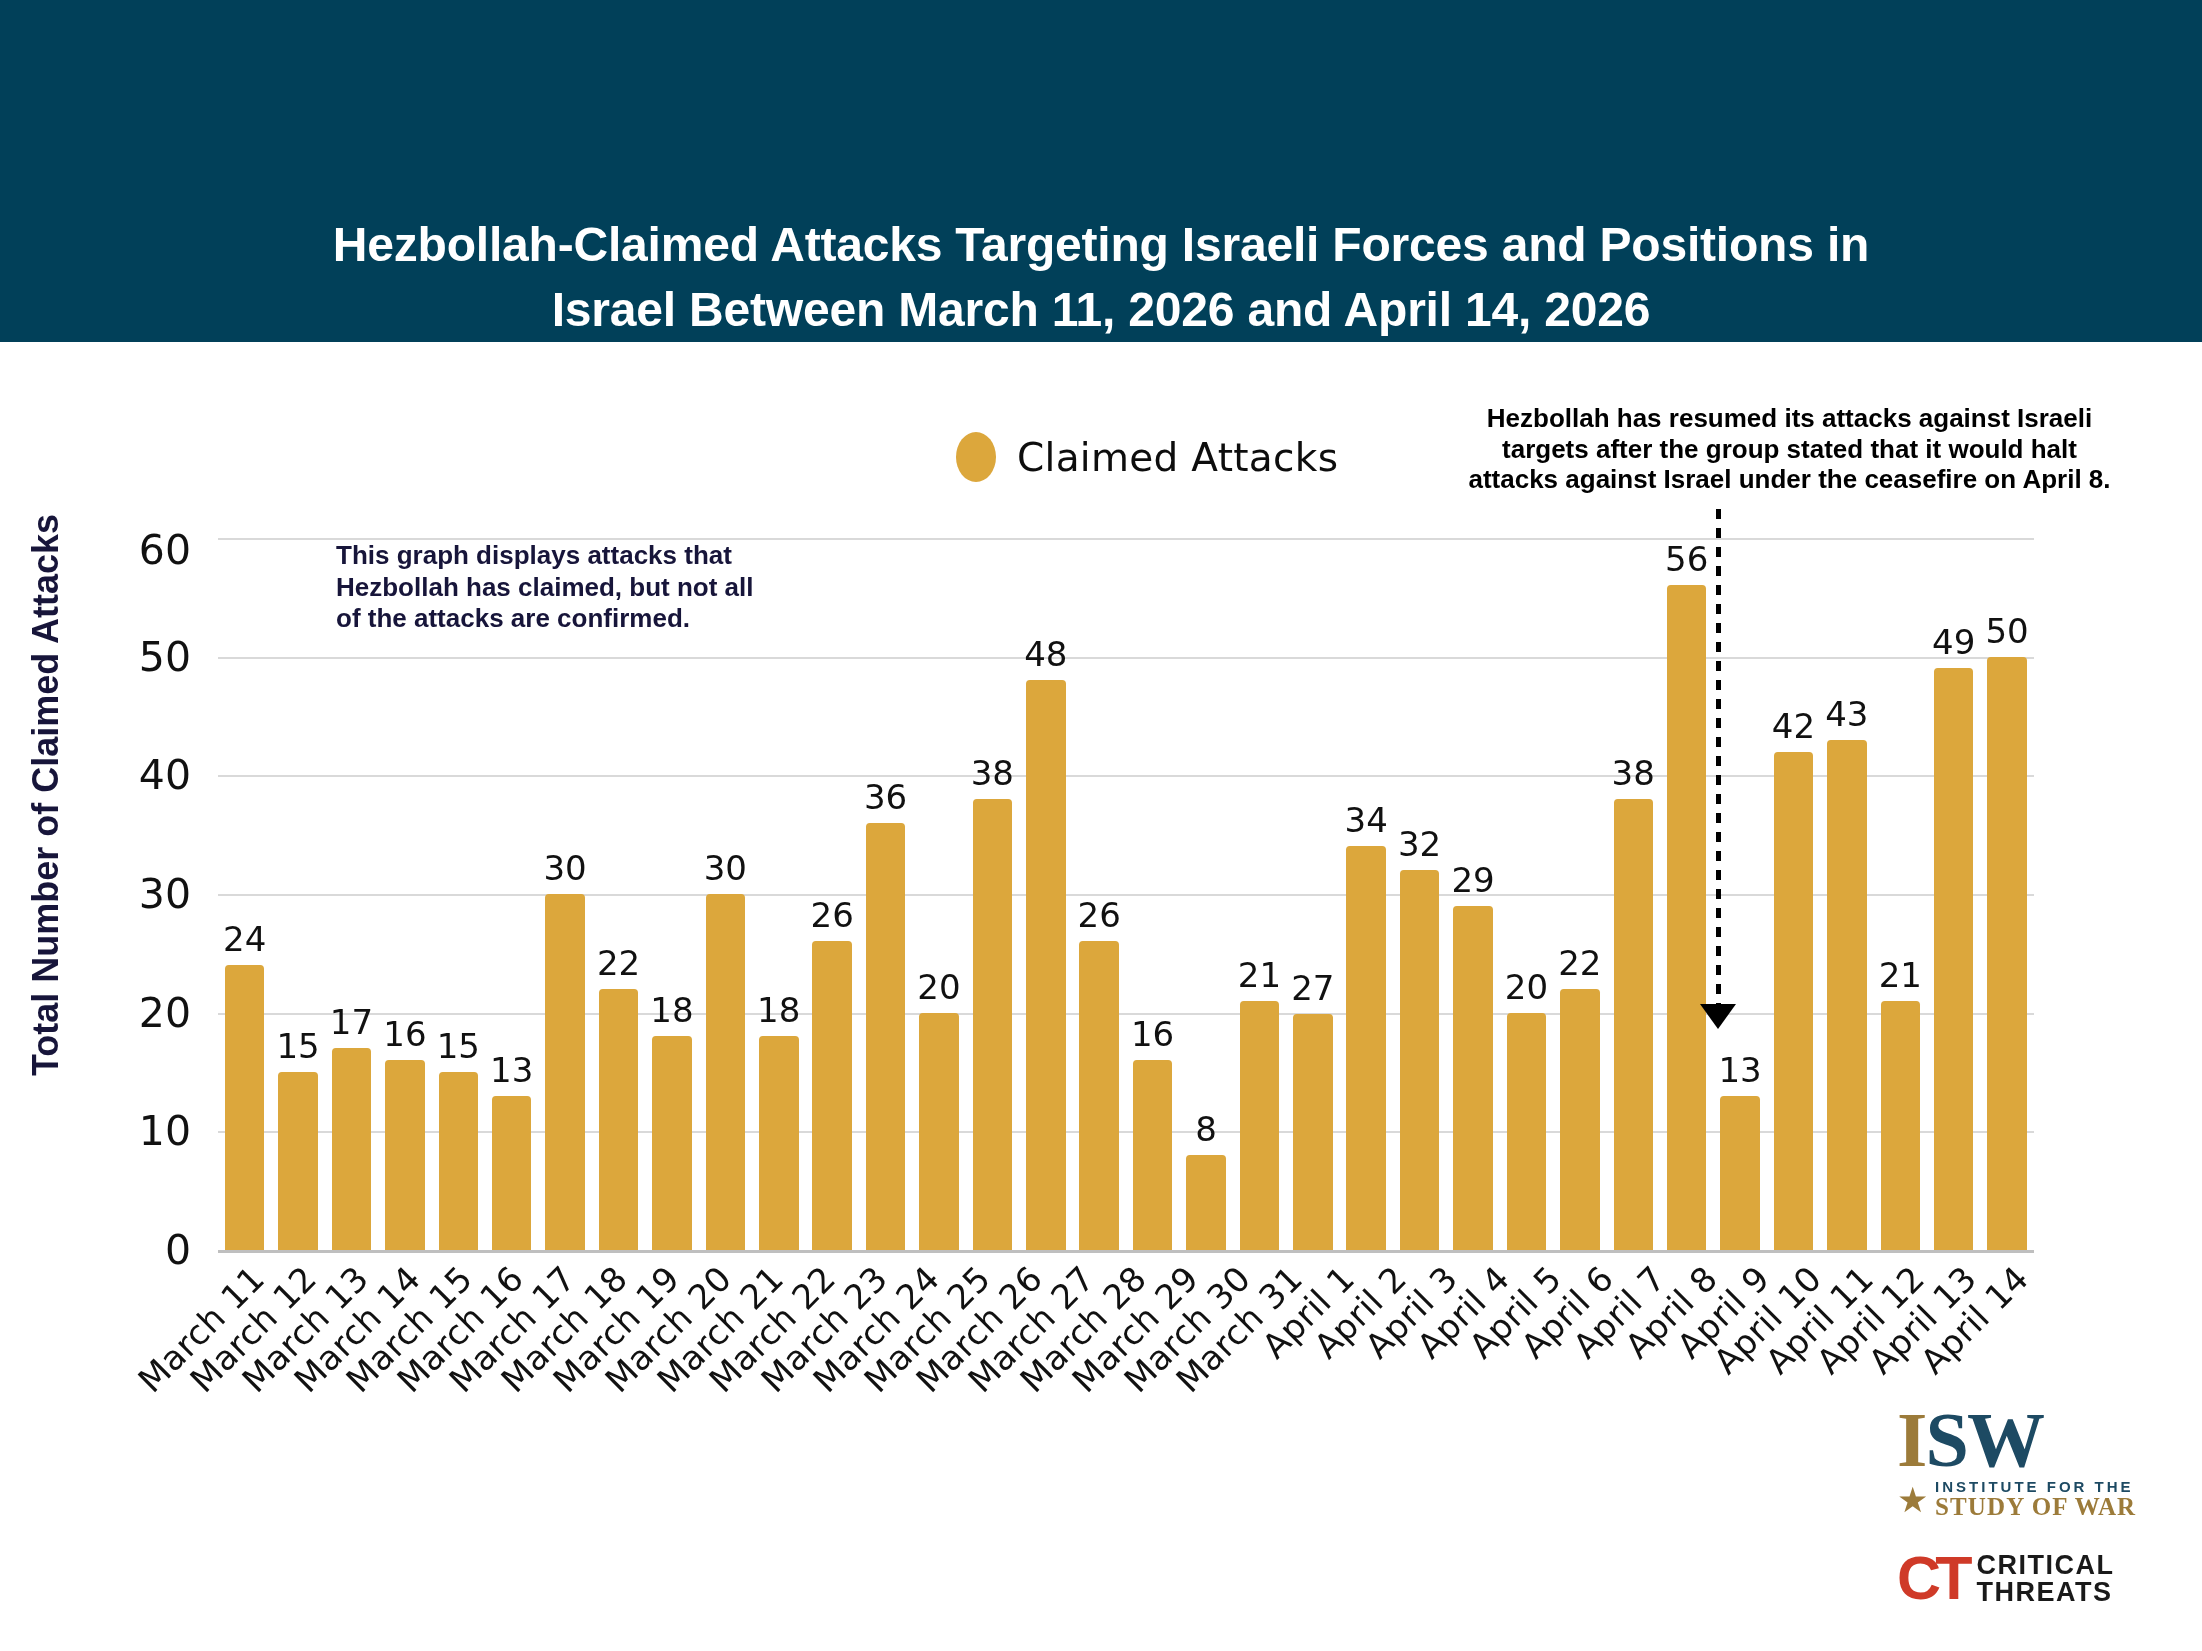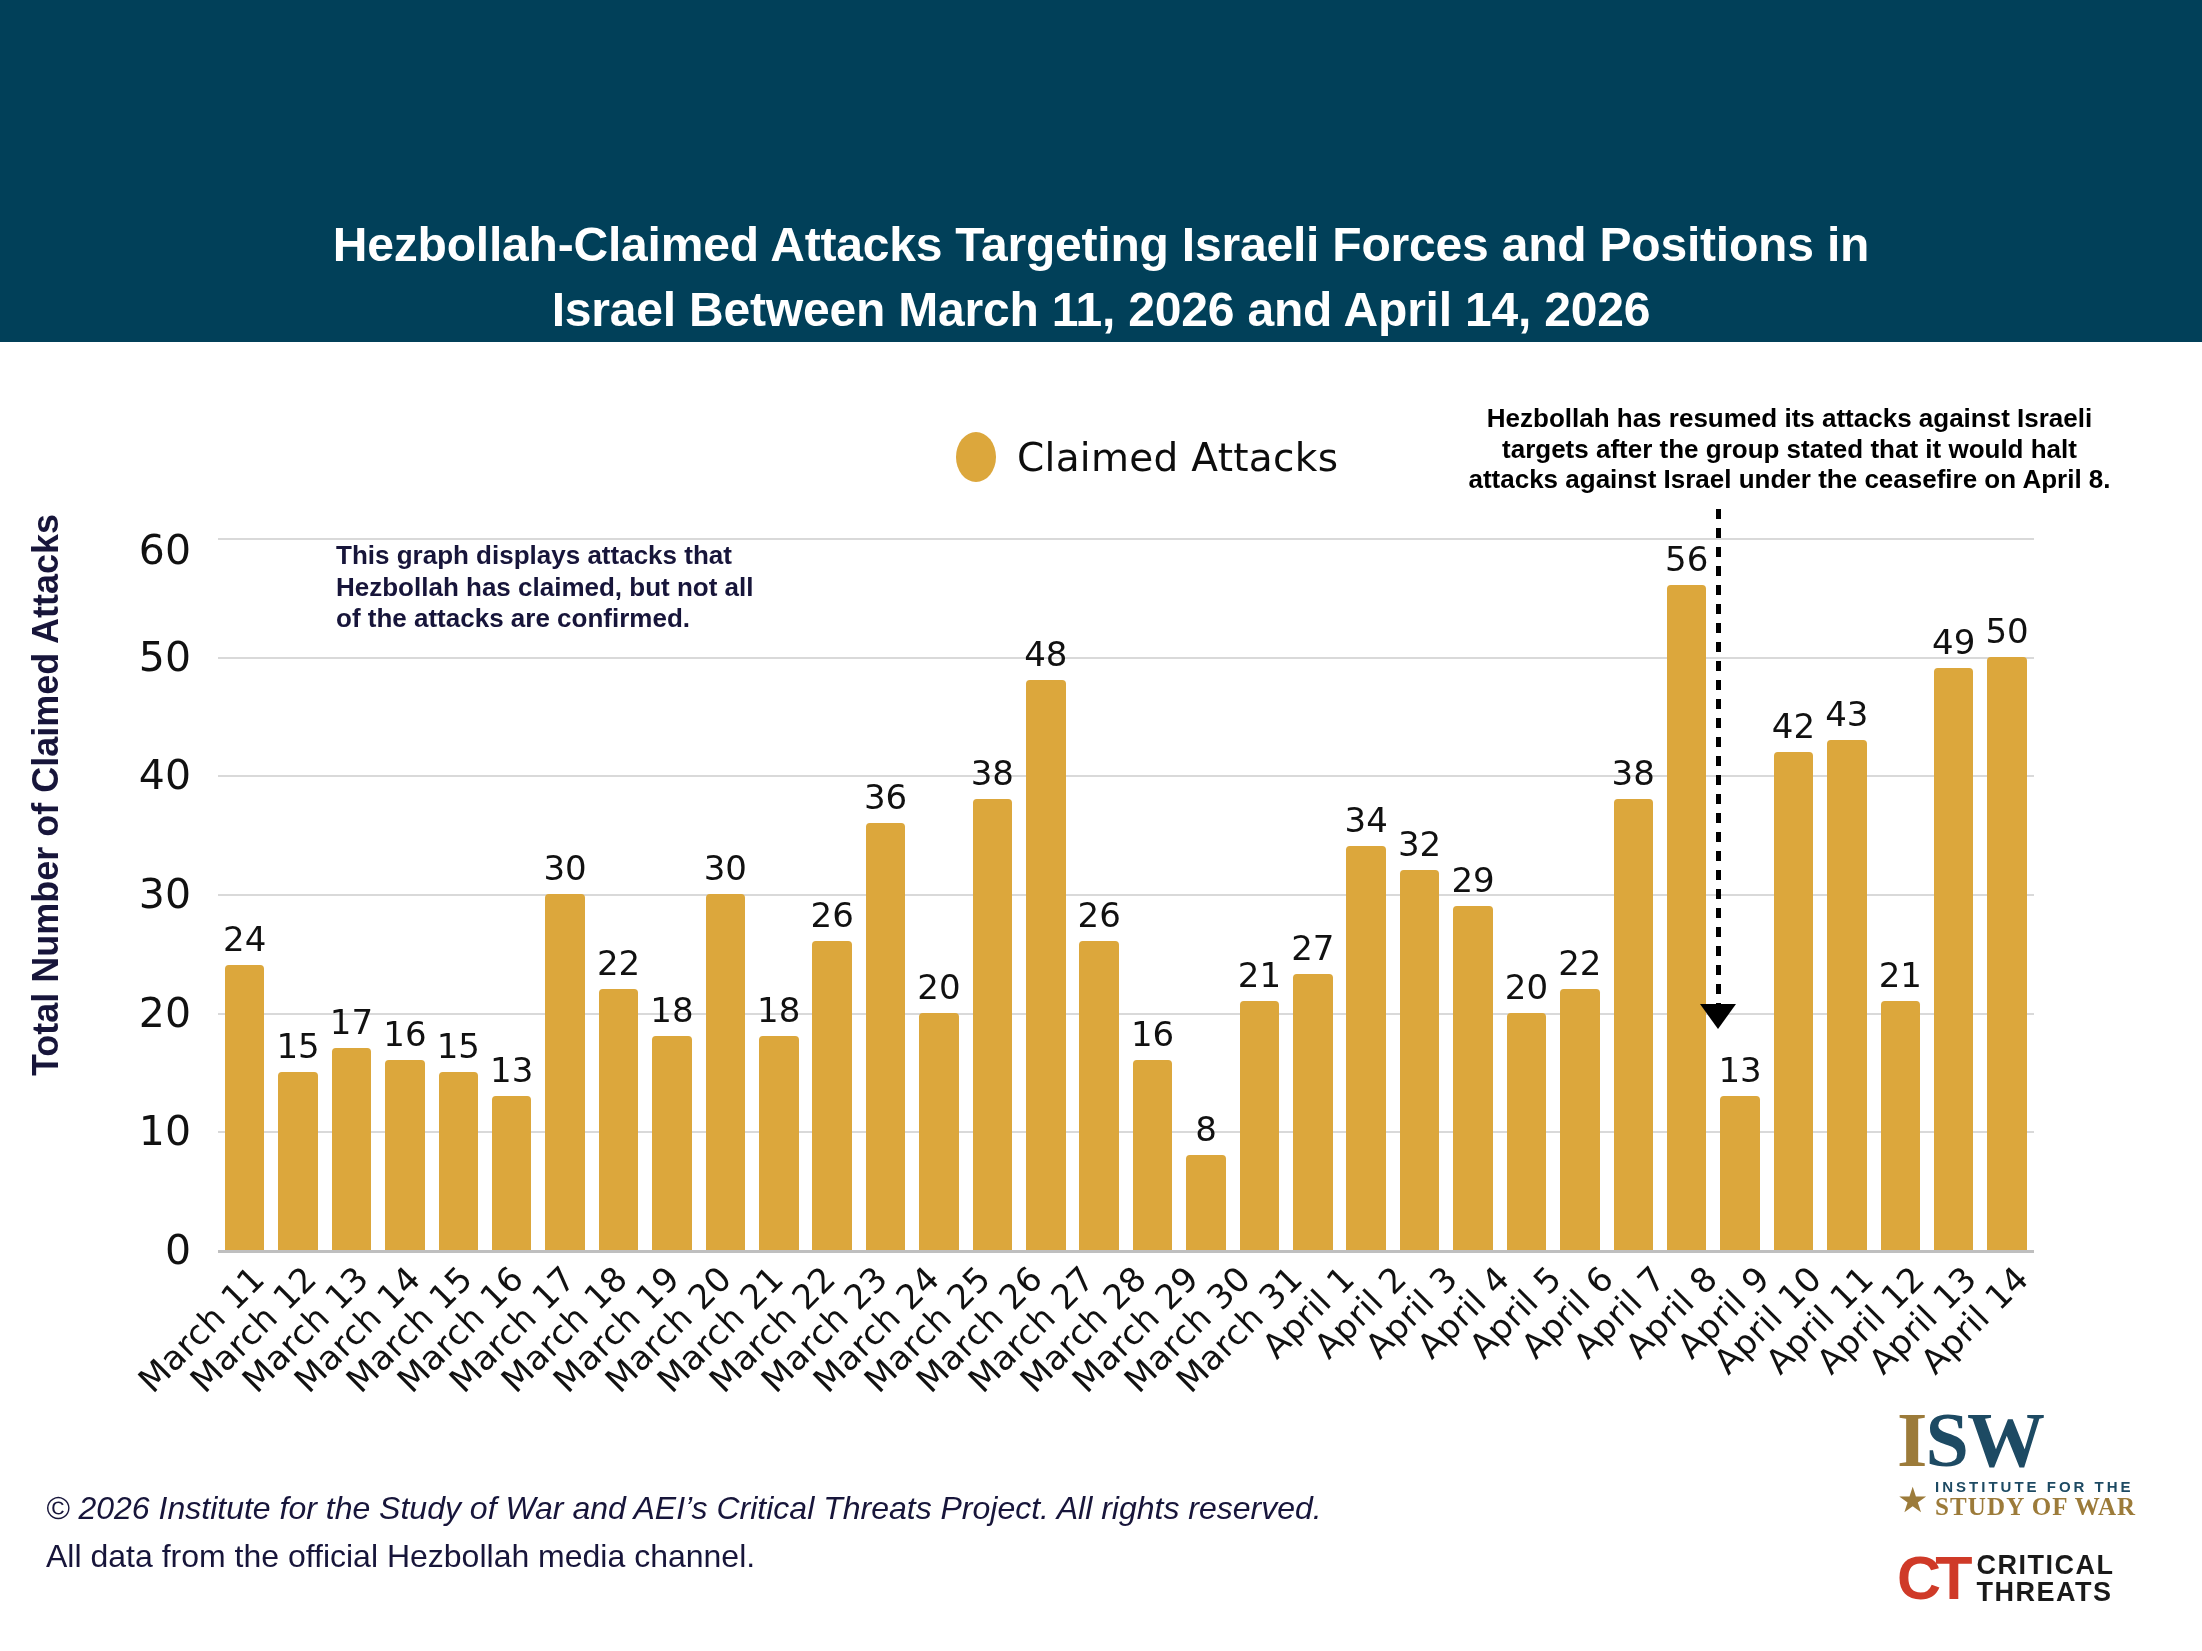--- a/index.html
+++ b/index.html
@@ -335,21 +335,21 @@
           <div class="bar" title="March 29: 8" style="height: 95px; background: rgb(220, 167, 60);">
             <div class="bar-value">8</div>
           </div>
         </div>
         <div class="bar-slot">
           <div class="bar" title="March 30: 21" style="height: 249px; background: rgb(220, 167, 60);">
             <div class="bar-value">21</div>
           </div>
         </div>
         <div class="bar-slot">
-          <div class="bar" title="March 31: 27" style="height: 276px; background: rgb(220, 167, 60);">
+          <div class="bar" title="March 31: 27" style="height: 236px; background: rgb(220, 167, 60);">
             <div class="bar-value">27</div>
           </div>
         </div>
         <div class="bar-slot">
           <div class="bar" title="April 1: 34" style="height: 404px; background: rgb(220, 167, 60);">
             <div class="bar-value">34</div>
           </div>
         </div>
         <div class="bar-slot">
           <div class="bar" title="April 2: 32" style="height: 380px; background: rgb(220, 167, 60); padding-left: 29px;">
@@ -518,24 +518,20 @@
         <div class="xlabel">April 13</div>
       </div>
       <div class="xlabel-slot">
         <div class="xlabel">April 14</div>
       </div>
     </div>
 
   <div id="annot-arrow"></div>
   <div id="annot-arrow-head"></div>
 
-  <div id="footer">
-    <div id="footer-line1">© 2026 Institute for the Study of War and AEI’s Critical Threats Project. All rights reserved.</div>
-    <div id="footer-line2">All data from the official Hezbollah media channel.</div>
-  </div>
 
   <div id="logos">
     <div id="isw-logo">
       <div id="isw-wordmark"><span class="i-gold">I</span><span>SW</span></div>
       <div id="isw-sub">
         <div id="isw-star">★</div>
         <div id="isw-sub-text">
           <div id="isw-sub-1">INSTITUTE FOR THE</div>
           <div id="isw-sub-2">STUDY OF WAR</div>
         </div>

